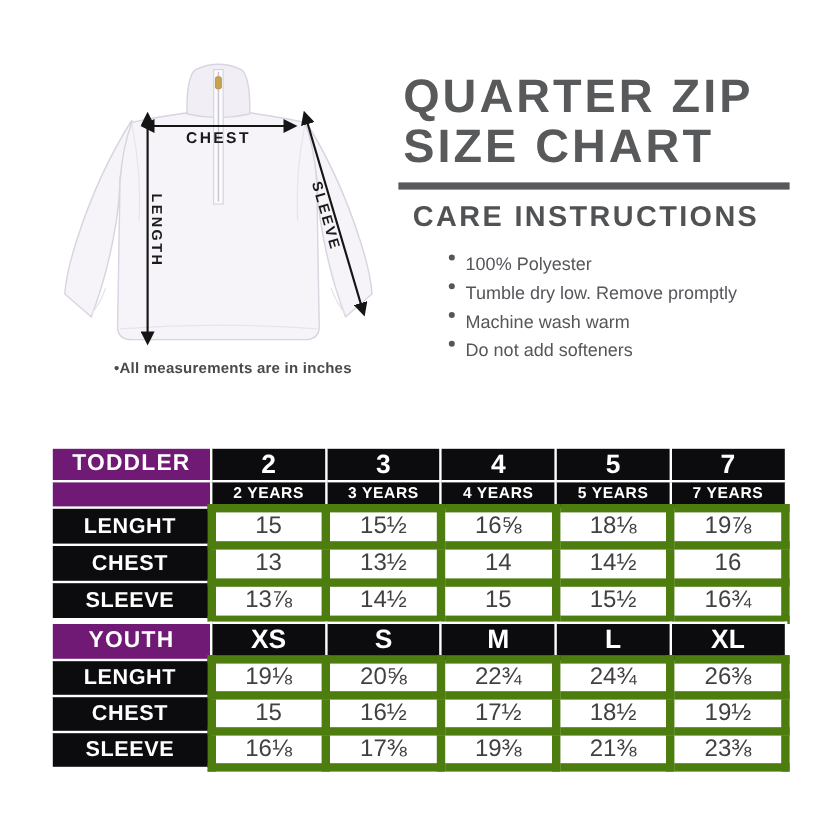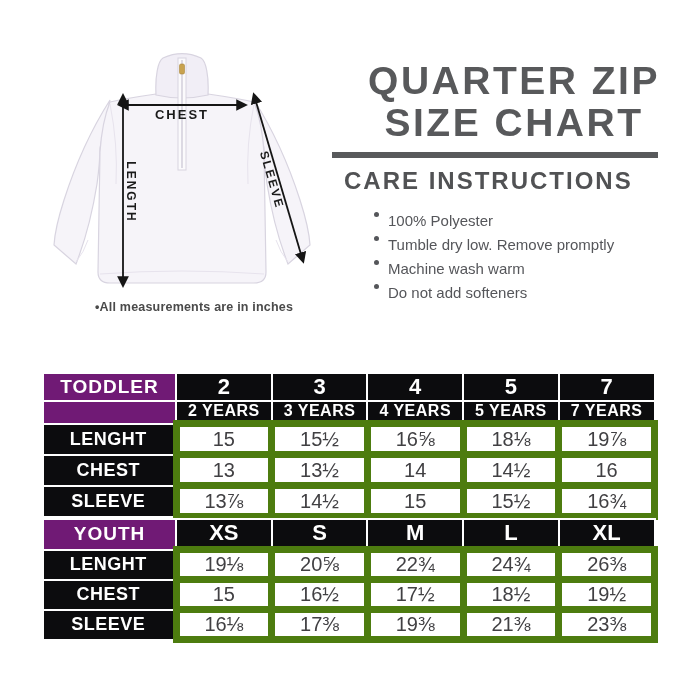--- a/index.html
+++ b/index.html
@@ -5,21 +5,21 @@
   * { box-sizing: border-box; }
   html,body { margin:0; padding:0; }
   body {
     width:700px; height:700px; background:#ffffff; position:relative;
     font-family:"Liberation Sans","DejaVu Sans",sans-serif; overflow:hidden;
   }
 
   
   .title-block {
     position:absolute; left:336px; top:60px; width:356px;
-    text-align:center; color:#58595b; font-weight:bold;
+    text-align:left; color:#58595b; font-weight:bold;
     font-size:39px; line-height:42px; letter-spacing:2.5px;
   }
   .title-bar {
     position:absolute; left:332px; top:152px; width:326px; height:6px;
     background:#58595b;
   }
   .care-heading {
     position:absolute; left:344px; top:167px;
     font-size:24px; font-weight:bold; letter-spacing:2px; color:#515254;
   }
@@ -46,21 +46,21 @@
     border-collapse:collapse; table-layout:fixed;
   }
   #toddler-table { top:372px; }
   #youth-table   { top:518px; }
   td { text-align:center; vertical-align:middle; padding:0; }
   .c-blue  { background:#701a75; color:#ffffff; font-weight:bold; font-size:19px;
              letter-spacing:1px; border:2px solid #ffffff; }
   .c-black { background:#0c0c0e; color:#ffffff; font-weight:bold;
              border:2px solid #ffffff; }
   .c-size  { font-size:22px; }
-  .c-years { font-size:16px; letter-spacing:0.5px; }
+  .c-years { font-size:13px; letter-spacing:0.5px; }
   .c-label { font-size:18px; letter-spacing:0.5px; }
   .c-val   { background:#ffffff; color:#414043; font-size:20px;
              border:7px solid #4d7c0f; }
   tr.r-head  { height:22px; }
   tr.r-head2 { height:28px; }
   tr.r-years { height:22px; }
   tr.r-data  { height:31px; }
   tr.r-data2 { height:30px; }
 </style>
 </head>

